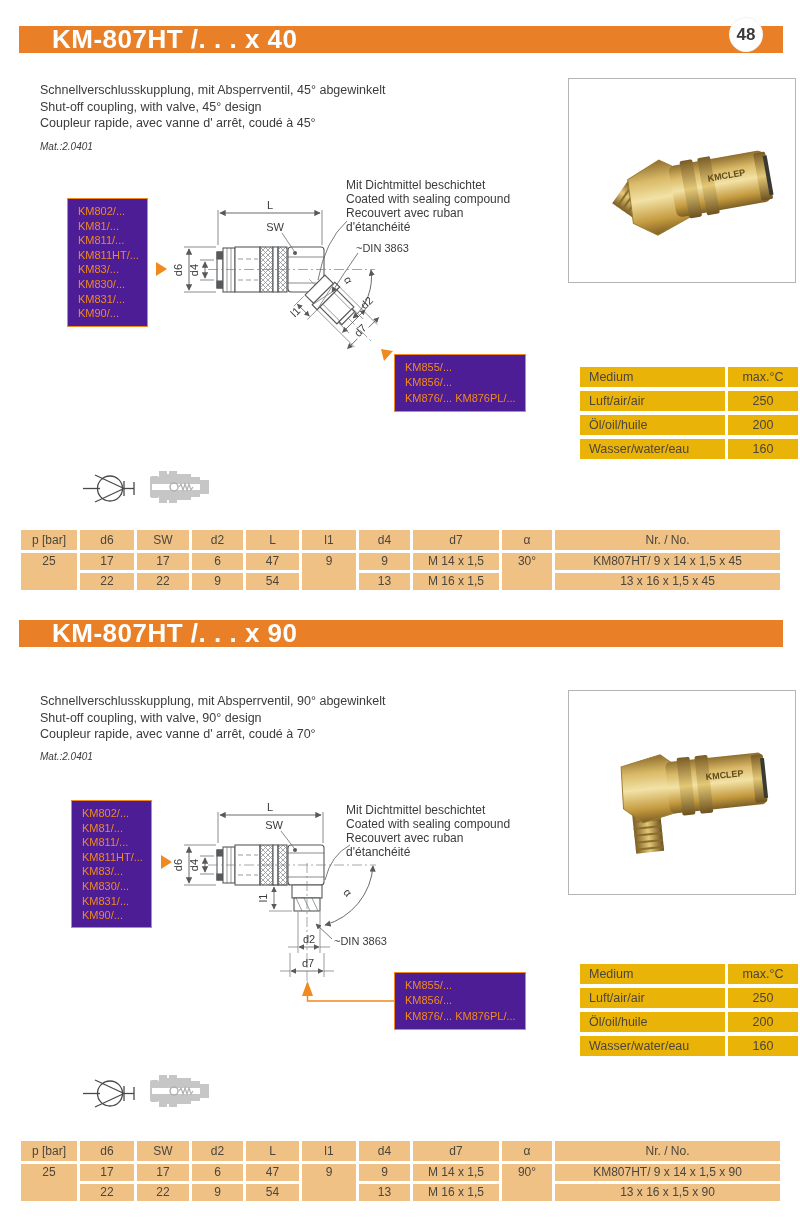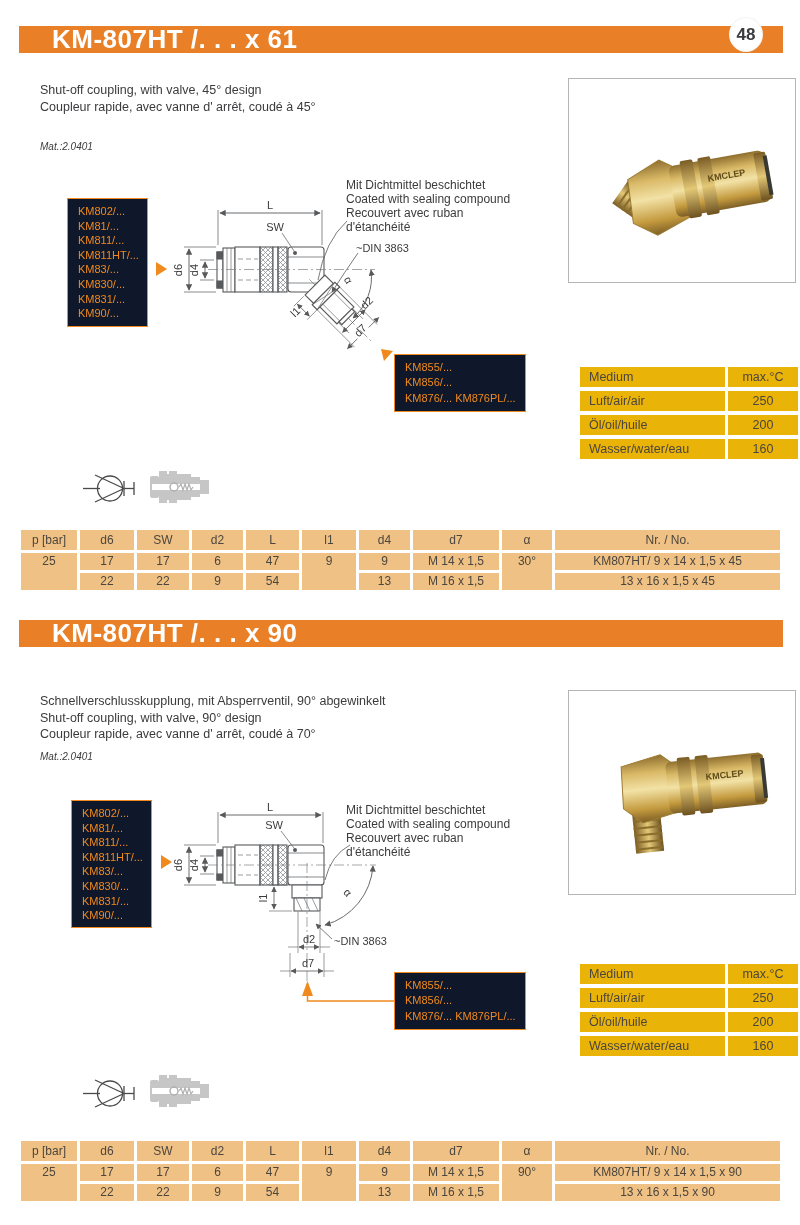--- a/index.html
+++ b/index.html
@@ -7,21 +7,21 @@
         font-family:"Liberation Sans","DejaVu Sans",sans-serif;color:#3a3a3c;}
   .abs{position:absolute;}
   .banner{background:#e97f26;color:#fff;font-weight:bold;font-size:26px;
           letter-spacing:.5px;line-height:27px;padding-left:33px;box-sizing:border-box;}
   .page-badge{background:#fff;border-radius:50%;text-align:center;color:#3a3a3c;
           font-size:17px;font-weight:bold;line-height:33px;box-shadow:0 0 0 1px #f3f3f3;}
   .desc{font-size:12.5px;line-height:16.5px;color:#3b3b3d;}
   .mat{font-size:10px;color:#3b3b3d;font-style:italic;}
   .photo-box{background:#fff;border:1px solid #b5b5b5;box-sizing:border-box;}
   .compat{border:1.5px solid #f08a1e;color:#f08a1e;font-size:11px;line-height:14.6px;
-          padding:5px 4px 0 10px;box-sizing:border-box;background:#0f172a;}
+          padding:5px 4px 0 10px;box-sizing:border-box;background:#4c1d95;}
   .compat.right{line-height:15.3px;}
   .tri-right{width:0;height:0;border-top:7px solid transparent;border-bottom:7px solid transparent;
           border-left:11px solid #f08a1e;}
   .sealing{font-size:12px;line-height:14px;color:#3b3b3d;}
   table.spec{border-collapse:separate;border-spacing:3px;table-layout:fixed;}
   table.spec td,table.spec th{background:#f0c185;color:#4b463e;font-size:12px;font-weight:normal;
           text-align:center;padding:0;height:17px;line-height:17px;overflow:hidden;white-space:nowrap;}
   table.spec th{height:20px;line-height:20px;}
   table.spec td.span2{vertical-align:top;}
   table.med{border-collapse:separate;border-spacing:3px 4px;table-layout:fixed;}
@@ -31,27 +31,28 @@
   table.med td.c2{text-align:center;width:70px;}
   svg text{font-family:"Liberation Sans","DejaVu Sans",sans-serif;}
   .dimtxt{font-size:11px;fill:#3b3b3d;}
 </style>
 </head>
 <body>
 
 <div id="page">
 
   <div class="abs banner" style="left:19px;top:26px;width:764px;height:27px;">
-    <span>KM-807HT /. . . x 61</span>
+    <span>KM-807HT /. . . x 40</span>
   </div>
   <div class="abs page-badge" style="left:730px;top:18px;width:32px;height:33px;">
     <span>48</span>
   </div>
 
   <div class="abs desc" style="left:40px;top:82px;width:420px;">
+    <div>Schnellverschlusskupplung, mit Absperrventil, 45° abgewinkelt</div>
     <div>Shut-off coupling, with valve, 45° design</div>
     <div>Coupleur rapide, avec vanne d' arrêt, coudé à 45°</div>
   </div>
   <div class="abs mat" style="left:40px;top:141px;">Mat.:2.0401</div>
 
   <div class="abs photo-box" style="left:568px;top:78px;width:228px;height:205px;">
     <svg width="226" height="203" viewBox="0 0 226 203">
       <defs>
         <linearGradient id="br1" x1="0" y1="0" x2="0" y2="1">
           <stop offset="0" stop-color="#8f6f2e"></stop>

